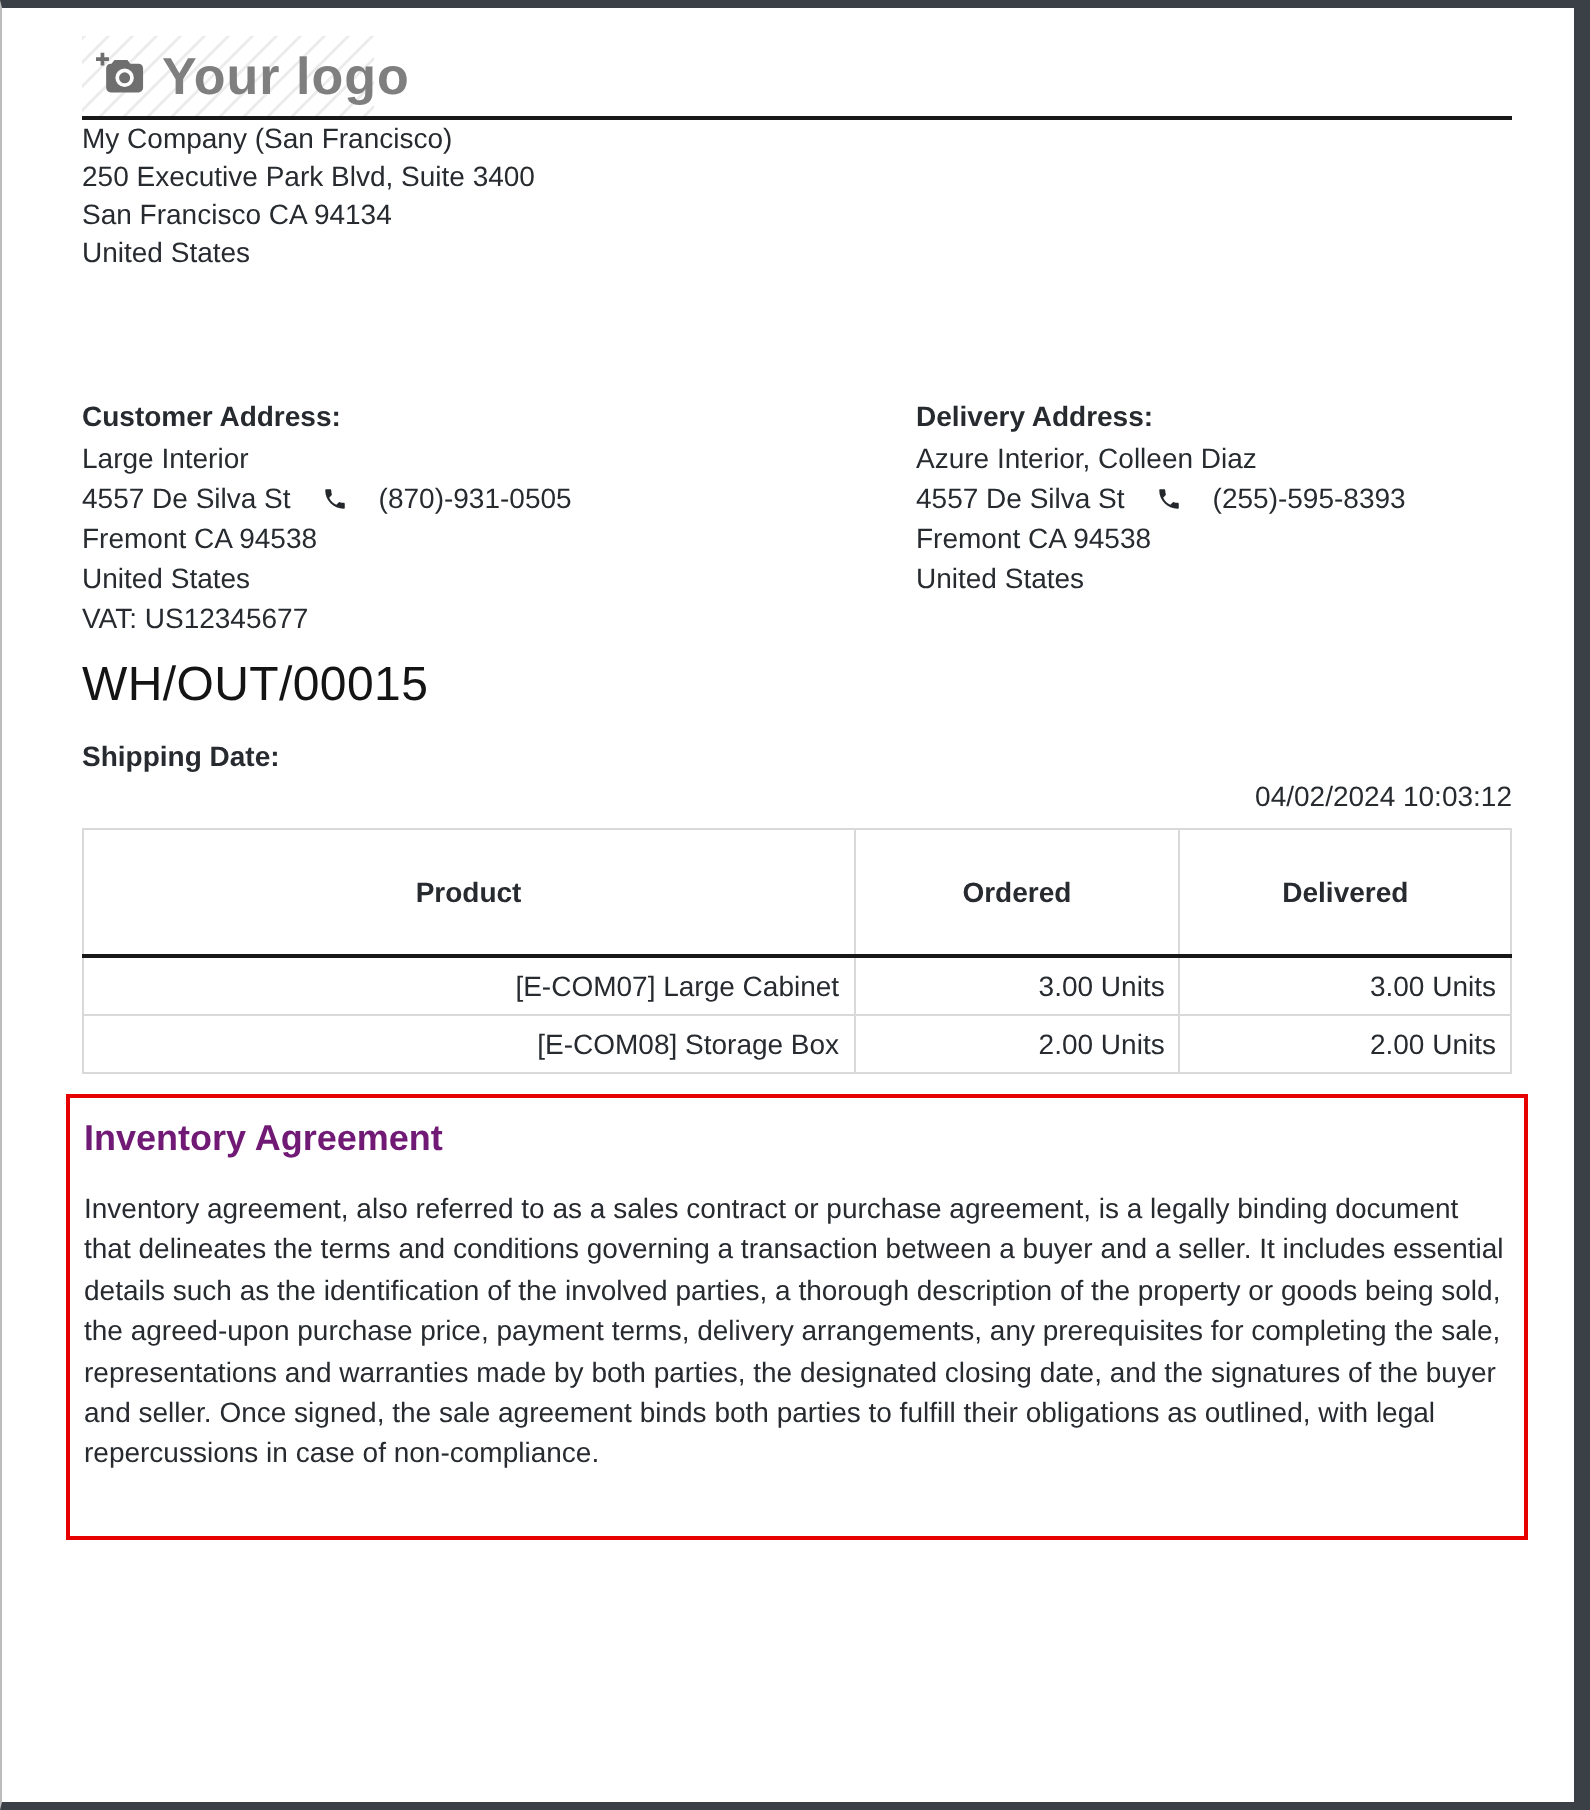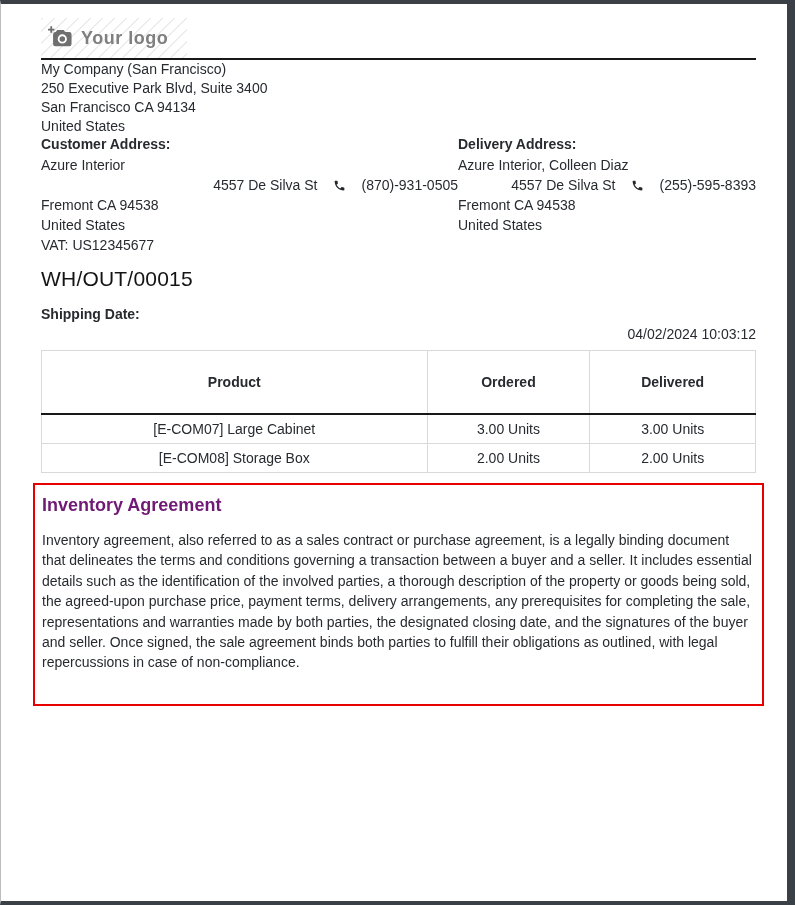--- a/index.html
+++ b/index.html
@@ -33,38 +33,38 @@
     align-items: center;
     gap: 9px;
     padding-left: 7px;
     background-image: repeating-linear-gradient(135deg,
       rgba(110,110,110,0.13) 0px, rgba(110,110,110,0.13) 1.5px,
       transparent 1.5px, transparent 8.5px);
   }
   .logo-text {
     color: #7f7f7f;
     font-weight: 700;
-    font-size: 18px;
+    font-size: 26px;
     letter-spacing: 0.5px;
     white-space: nowrap;
   }
   
   .company-block { margin-top: 0; line-height: 19px; }
   
-  .addresses { display: flex; }
+  .addresses { display: flex; margin-top: 64px; }
   .addr-col-left  { width: 417px; }
   .addr-col-right { flex: 1; }
   .addr-label { font-weight: 700; margin-bottom: 3px; }
   .addr-line { line-height: 20px; }
-  .street-line { display: flex; align-items: center; line-height: 20px; justify-content: flex-end; }
+  .street-line { display: flex; align-items: center; line-height: 20px; }
   .phone-group { display: inline-flex; align-items: center; gap: 15px; margin-left: 16px; }
   .phone-group svg { display: block; }
   
   .doc-number {
-    font-size: 21px;
+    font-size: 24px;
     font-weight: 400;
     color: #141414;
     margin: 6px 0 0 0;
     line-height: 36px;
     letter-spacing: 0.2px;
   }
   
   .ship-date { margin-top: 7px; }
   .ship-date-label { font-weight: 700; line-height: 20px; }
   .ship-date-value { line-height: 21px; text-align: right; }
@@ -77,21 +77,21 @@
   }
   table.products th {
     border: 1px solid #d9d9d9;
     border-bottom: 2px solid #181818;
     font-weight: 700;
     text-align: center;
     padding: 23px 7px;
   }
   table.products td {
     border: 1px solid #d9d9d9;
-    text-align: center;
+    text-align: right;
     padding: 6px 7px;
     margin-top: 13px;
   }
   .col-product  { width: 54%; }
   .col-ordered  { width: 22.8%; }
   .col-delivered{ width: 23.2%; }
   
   .agreement {
     margin: 10px -8px 0 -8px;
     border: 2px solid #e60000;
@@ -132,21 +132,21 @@
     <div class="company-block">
       <div>My Company (San Francisco)</div>
       <div>250 Executive Park Blvd, Suite 3400</div>
       <div>San Francisco CA 94134</div>
       <div>United States</div>
     </div>
 
     <div class="addresses">
       <div class="addr-col-left">
         <div class="addr-label">Customer Address:</div>
-        <div class="addr-line">Azure Interior</div>
+        <div class="addr-line">Large Interior</div>
         <div class="street-line">
           <span>4557 De Silva St</span>
           <span class="phone-group">
             <span>
               <svg width="13" height="13" viewBox="0 0 24 24">
                 <path fill="#24282c" d="M6.62 10.79c1.44 2.83 3.76 5.14 6.59 6.59l2.2-2.21c.27-.27.67-.36 1.02-.24 1.12.37 2.33.57 3.57.57.55 0 1 .45 1 1V20c0 .55-.45 1-1 1-9.39 0-17-7.61-17-17 0-.55.45-1 1-1h3.5c.55 0 1 .45 1 1 0 1.25.2 2.45.57 3.57.11.35.03.74-.25 1.02l-2.2 2.2z"></path>
               </svg>
             </span>
             <span>(870)-931-0505</span>
           </span>

